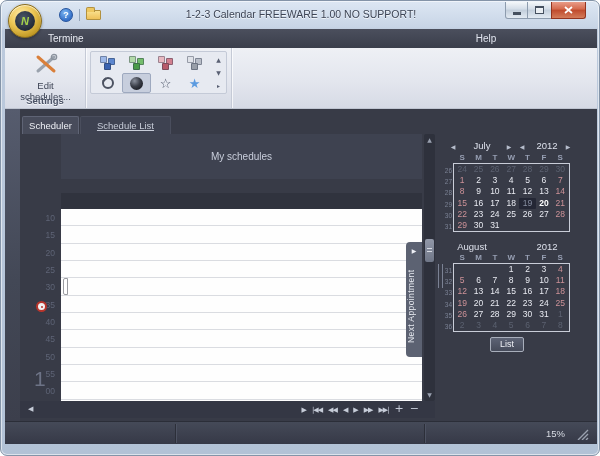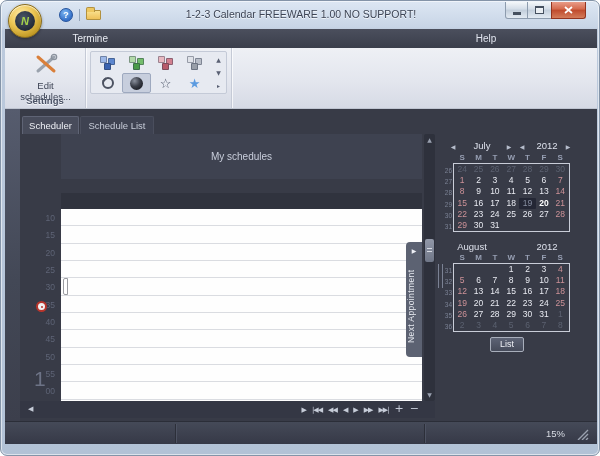--- a/index.html
+++ b/index.html
@@ -32,21 +32,21 @@
           display:flex; align-items:center; justify-content:center; }
   .wbtn.min { width:23px; border-radius:0 0 0 3px; }
   .wbtn.max { width:23px; border-left:none; border-right:none; }
   .wbtn.cls { width:35px; border-radius:0 0 3px 0;
           background:linear-gradient(#e89c88,#d4694c 45%,#bf4a2c 50%,#d37c5a); border-color:#93341f; }
   .minglyph { width:8px; height:3px; background:#45505f; margin-top:6px; }
   .maxglyph { width:9px; height:8px; border:1px solid #45505f; border-top:2px solid #45505f; background:rgba(255,255,255,.6); }
 
   
   #rtabs { left:4px; top:28px; width:592px; height:19px; background:linear-gradient(#4b4f5d,#3a3e4b); }
-  #termine { left:43px; top:0; width:60px; height:17px; line-height:19px; text-align:right; font-size:10px; color:#e8ebf2; }
+  #termine { left:43px; top:0; width:60px; height:17px; line-height:19px; text-align:left; font-size:10px; color:#e8ebf2; }
   #rtab-active { left:367px; top:0; width:86px; height:19px; line-height:20px; text-align:center; font-size:10px; color:#394052;
                  background:linear-gradient(#f5f7fa,#dde2ea); border-radius:3px 3px 0 0; }
   #rtab-help { left:458px; top:0; width:46px; height:19px; line-height:19px; text-align:center; font-size:10px; color:#e0e4ee; }
   #rbody { left:4px; top:47px; width:592px; height:61px;
            background:linear-gradient(#eef0f5,#e3e6ee 55%,#d6dae5); border-bottom:1px solid #bfc5d1; }
   .rgroup { position:absolute; top:0; height:60px; border-right:1px solid #c5cad6; box-shadow:1px 0 0 rgba(255,255,255,.7); }
   #grp-settings { left:0; width:81px; }
   #grp-look { left:81px; width:146px; }
   .glabel { position:absolute; bottom:1px; left:0; right:0; height:13px; line-height:13px; text-align:center;
             font-size:9.5px; font-weight:bold; color:#4b5366; text-shadow:0 1px 0 #f5f7fa;margin-top:8px; }
@@ -67,21 +67,21 @@
                 background:radial-gradient(circle at 35% 30%,#8a909c,#3a3e48 45%,#16181e 85%); }
   .staricon { font-size:13px; line-height:13px; font-family:"DejaVu Sans",sans-serif; }
   #garrows { position:absolute; right:1px; top:1px; width:13px; height:39px; display:flex; flex-direction:column; }
   .garrow { flex:1; text-align:center; font-size:6px; color:#596073; line-height:13px; font-family:"DejaVu Sans",sans-serif; }
 
   
   #client { left:4px; top:108px; width:592px; height:312px; background:#383b47; }
   #lstrip { left:4px; top:108px; width:15px; height:312px; background:linear-gradient(#565c6e,#434856 55%,#3c3f4c); }
   .doctab { top:115px; height:18px; line-height:17px; text-align:center; font-size:9.5px; border-radius:2px 2px 0 0; }
   #doctab0 { left:21px; width:57px; background:#484c5b; border:1px solid #5f6475; border-bottom:none; color:#eef0f5; }
-  #doctab1 { left:79px; width:74px; background:#3e4251; border:1px solid #4a4e5d; border-bottom:none; color:#c7ccd8; }
+  #doctab1 { left:79px; width:91px; background:#3e4251; border:1px solid #4a4e5d; border-bottom:none; color:#c7ccd8;text-decoration:underline; }
 
   
   #reshdr { left:60px; top:133px; width:361px; height:45px; background:#3e4250; color:#c9cedb;
             font-size:10px; text-align:center; line-height:45px; }
   #datebar { left:60px; top:178px; width:361px; height:14px; background:linear-gradient(#8a91a3,#6f7689);
              color:#f4f6f9; font-size:10px; text-align:center; line-height:14px; }
   #gapbar { left:60px; top:192px; width:361px; height:16px; background:#30333e; }
   #grid { left:60px; top:208px; width:361px; height:192px; background:#fefefe; overflow:hidden; }
   .gl { position:absolute; left:0; width:361px; height:1px; background:#dadce1; }
   #ruler { left:19px; top:208px; width:41px; height:192px; overflow:hidden; }

